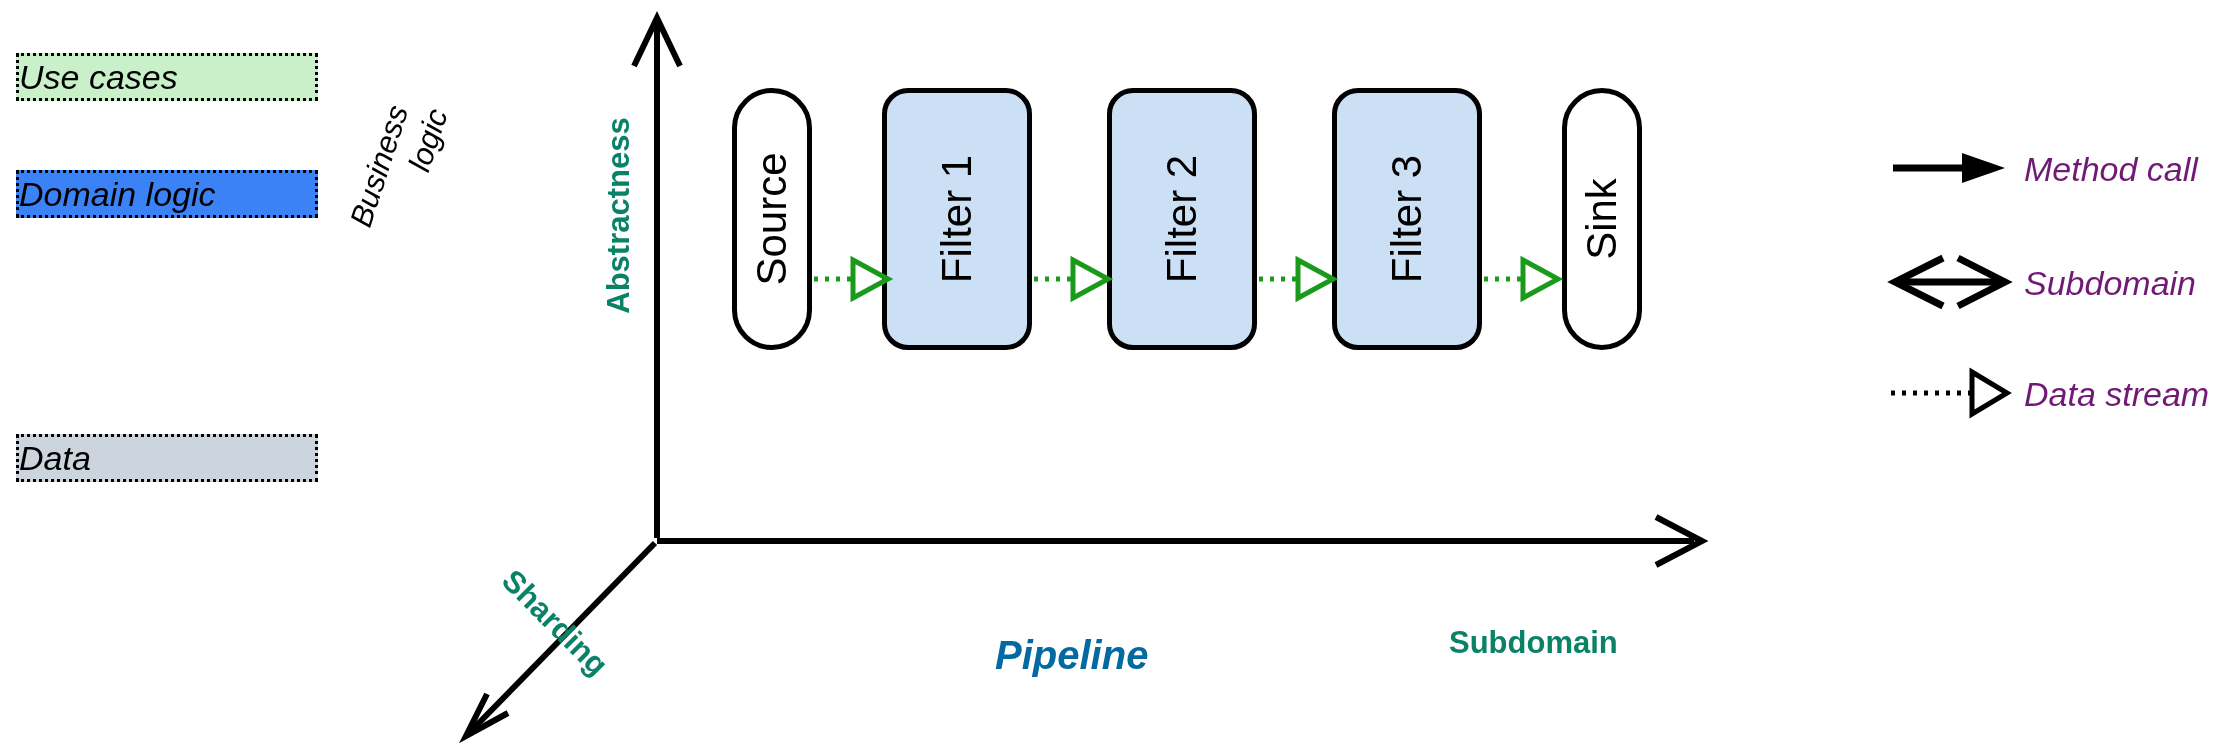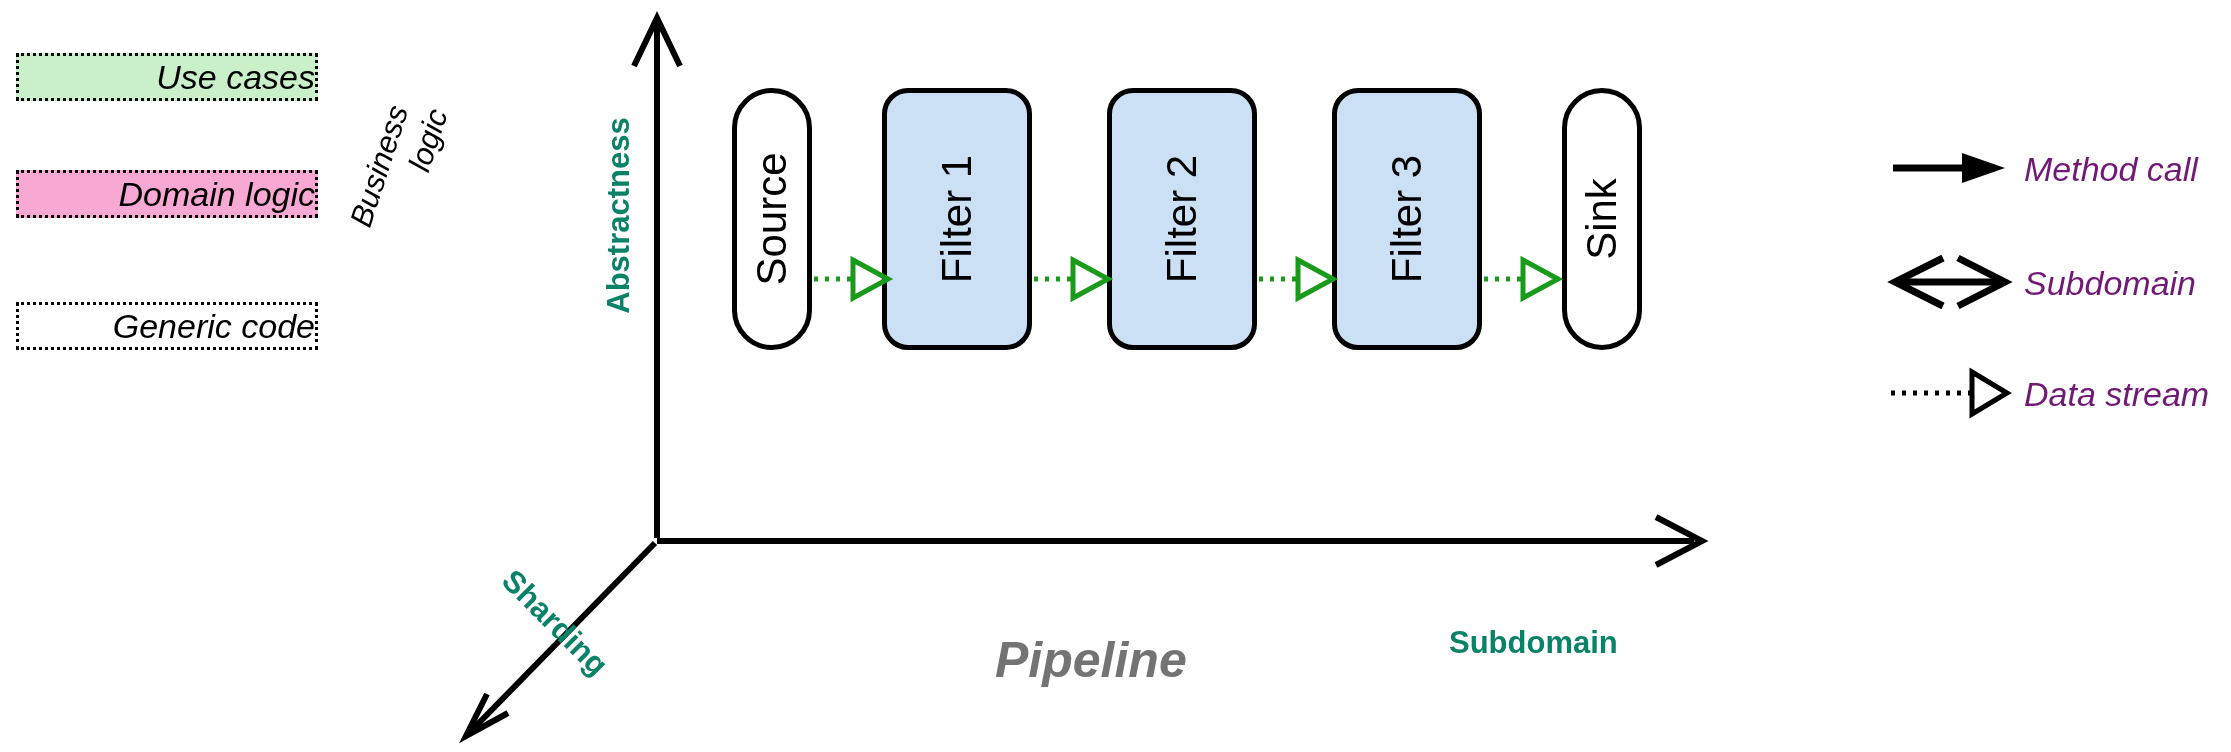--- a/index.html
+++ b/index.html
@@ -25,21 +25,21 @@
     height: 752px;
     overflow: visible;
   }
   
   .cat-box {
     position: absolute;
     border: 3px dotted #000000;
     box-sizing: border-box;
     display: flex;
     align-items: center;
-    justify-content: flex-end;
+    justify-content: flex-start;
   }
   .cat-label {
     font-family: "Liberation Sans", sans-serif;
     font-style: italic;
     font-size: 34px;
     color: #000000;
     white-space: nowrap;
     line-height: 1;
   }
   
@@ -87,43 +87,43 @@
     color: #701a75;
     white-space: nowrap;
     line-height: 1;
   }
   
   .title {
     position: absolute;
     font-family: "Liberation Sans", sans-serif;
     font-weight: bold;
     font-style: italic;
-    font-size: 50px;
-    color: #737373;
+    font-size: 40px;
+    color: #0369a1;
     white-space: nowrap;
     line-height: 1;
   }
 </style>
 </head>
 <body>
 
 <div id="canvas">
 
   <div class="cat-box" style="left:16px; top:53px; width:302px; height:48px; background:#c9f0c9;">
     <span class="cat-label">Use cases</span>
   </div>
 
-  <div class="cat-box" style="left:16px; top:170px; width:302px; height:48px; background:#f9a8d4;">
+  <div class="cat-box" style="left:16px; top:170px; width:302px; height:48px; background:#3b82f6;">
     <span class="cat-label">Domain logic</span>
   </div>
 
-  <div class="cat-box" style="left:16px; top:302px; width:302px; height:48px; background:#ffffff;">
-    <span class="cat-label">Generic code</span>
-  </div>
-
+
+  <div class="cat-box" style="left:16px; top:434px; width:302px; height:48px; background:#ccd4dd;">
+    <span class="cat-label">Data</span>
+  </div>
 
   <div style="position:absolute; left:339px; top:60px; width:180px; height:200px;">
     <div class="biz-label" style="left:-22px; top:88px; transform:rotate(-72deg); transform-origin:center center;">Business</div>
     <div class="biz-label" style="left:58px; top:62px; transform:rotate(-72deg); transform-origin:center center;">logic</div>
   </div>
 
   <svg class="layer" viewBox="0 0 2231 752">
 
     <line x1="657" y1="538" x2="657" y2="24" stroke="#000000" stroke-width="6"></line>
     <polyline points="634,66 657,18 680,66" fill="none" stroke="#000000" stroke-width="6" stroke-linecap="butt"></polyline>

